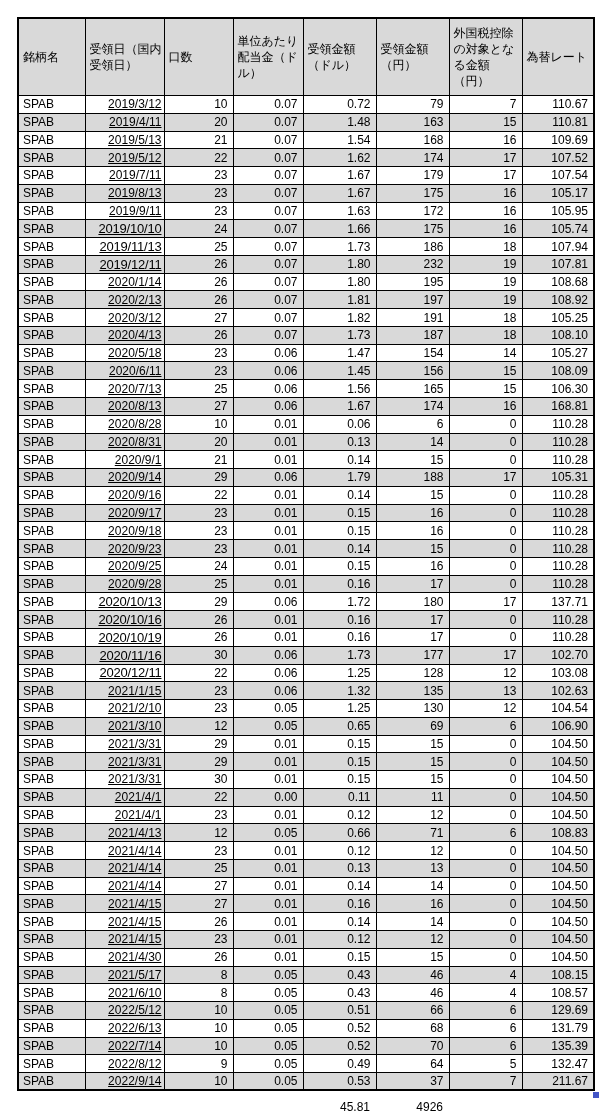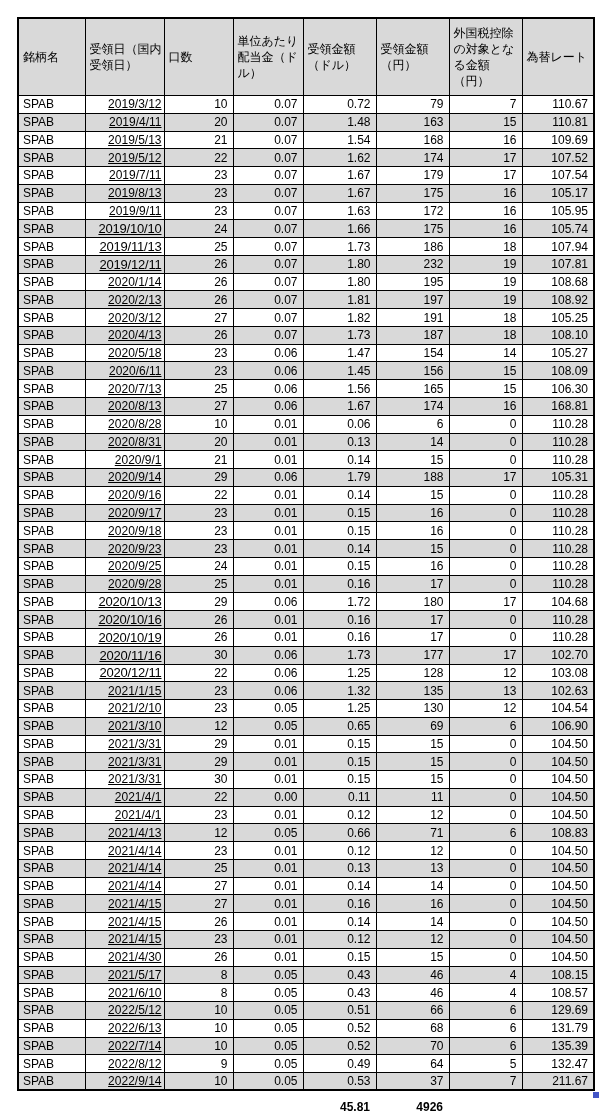--- a/index.html
+++ b/index.html
@@ -12,21 +12,21 @@
   .grid th{background:#d9d9d9;font-weight:normal;font-size:12px;text-align:left;
            vertical-align:middle;padding:2px 2px 2px 4px;line-height:16px;
            white-space:normal;word-break:break-all;height:72px;}
   .grid td{font-size:12px;white-space:nowrap;padding:0;vertical-align:middle;background:#fff;}
   .grid tbody tr{height:17.77px;}
   .grid tbody tr.stripe td{background:#d9d9d9;}
   td.name{text-align:left;padding-left:4px;}
   td.date{text-align:right;padding-right:2px;text-decoration:underline;}
   td.date.small{font-size:13px;letter-spacing:-0.2px;}
   td.num{text-align:right;padding-right:5px;}
-  table.totals{border-collapse:collapse;table-layout:fixed;margin-top:4px;border:none;font-weight:bold;}
+  table.totals{border-collapse:collapse;table-layout:fixed;margin-top:4px;border:none;}
   .totals td{font-size:12px;text-align:right;padding:0 7px 0 0;height:16px;border:none;}
   .fill-handle{position:absolute;width:6px;height:6px;right:-4px;bottom:-7px;background:#4456c7;}
 </style>
 </head>
 <body>
 
 <div class="sheet">
   <div class="twrap">
     <table class="grid">
       <colgroup>
@@ -333,21 +333,21 @@
             <td class="num">110.28</td>
           </tr>
           <tr>
             <td class="name">SPAB</td>
             <td class="date small">2020/10/13</td>
             <td class="num">29</td>
             <td class="num">0.06</td>
             <td class="num">1.72</td>
             <td class="num">180</td>
             <td class="num">17</td>
-            <td class="num">104.68</td>
+            <td class="num">137.71</td>
           </tr>
           <tr class="stripe">
             <td class="name">SPAB</td>
             <td class="date small">2020/10/16</td>
             <td class="num">26</td>
             <td class="num">0.01</td>
             <td class="num">0.16</td>
             <td class="num">17</td>
             <td class="num">0</td>
             <td class="num">110.28</td>

